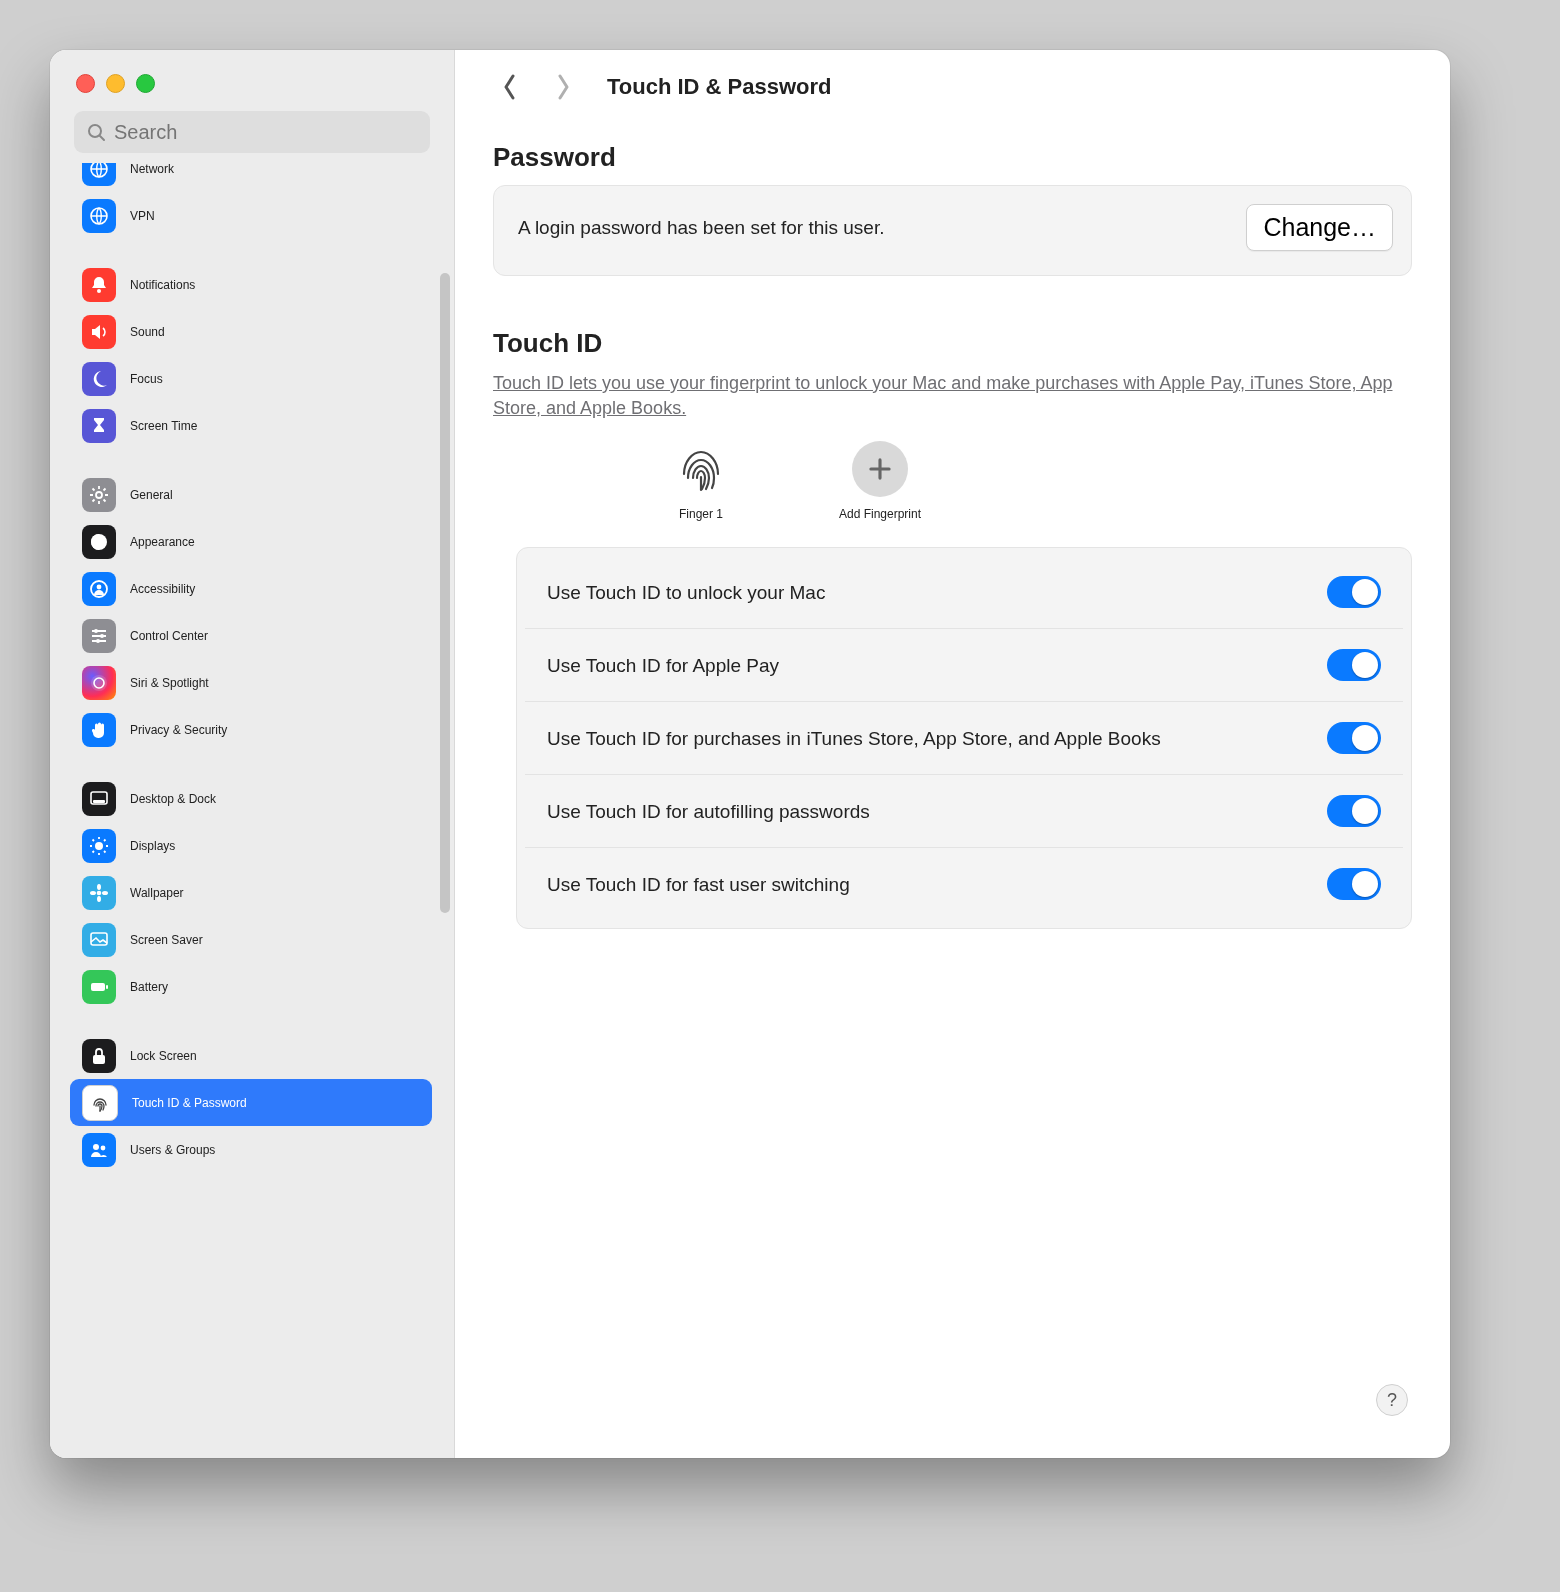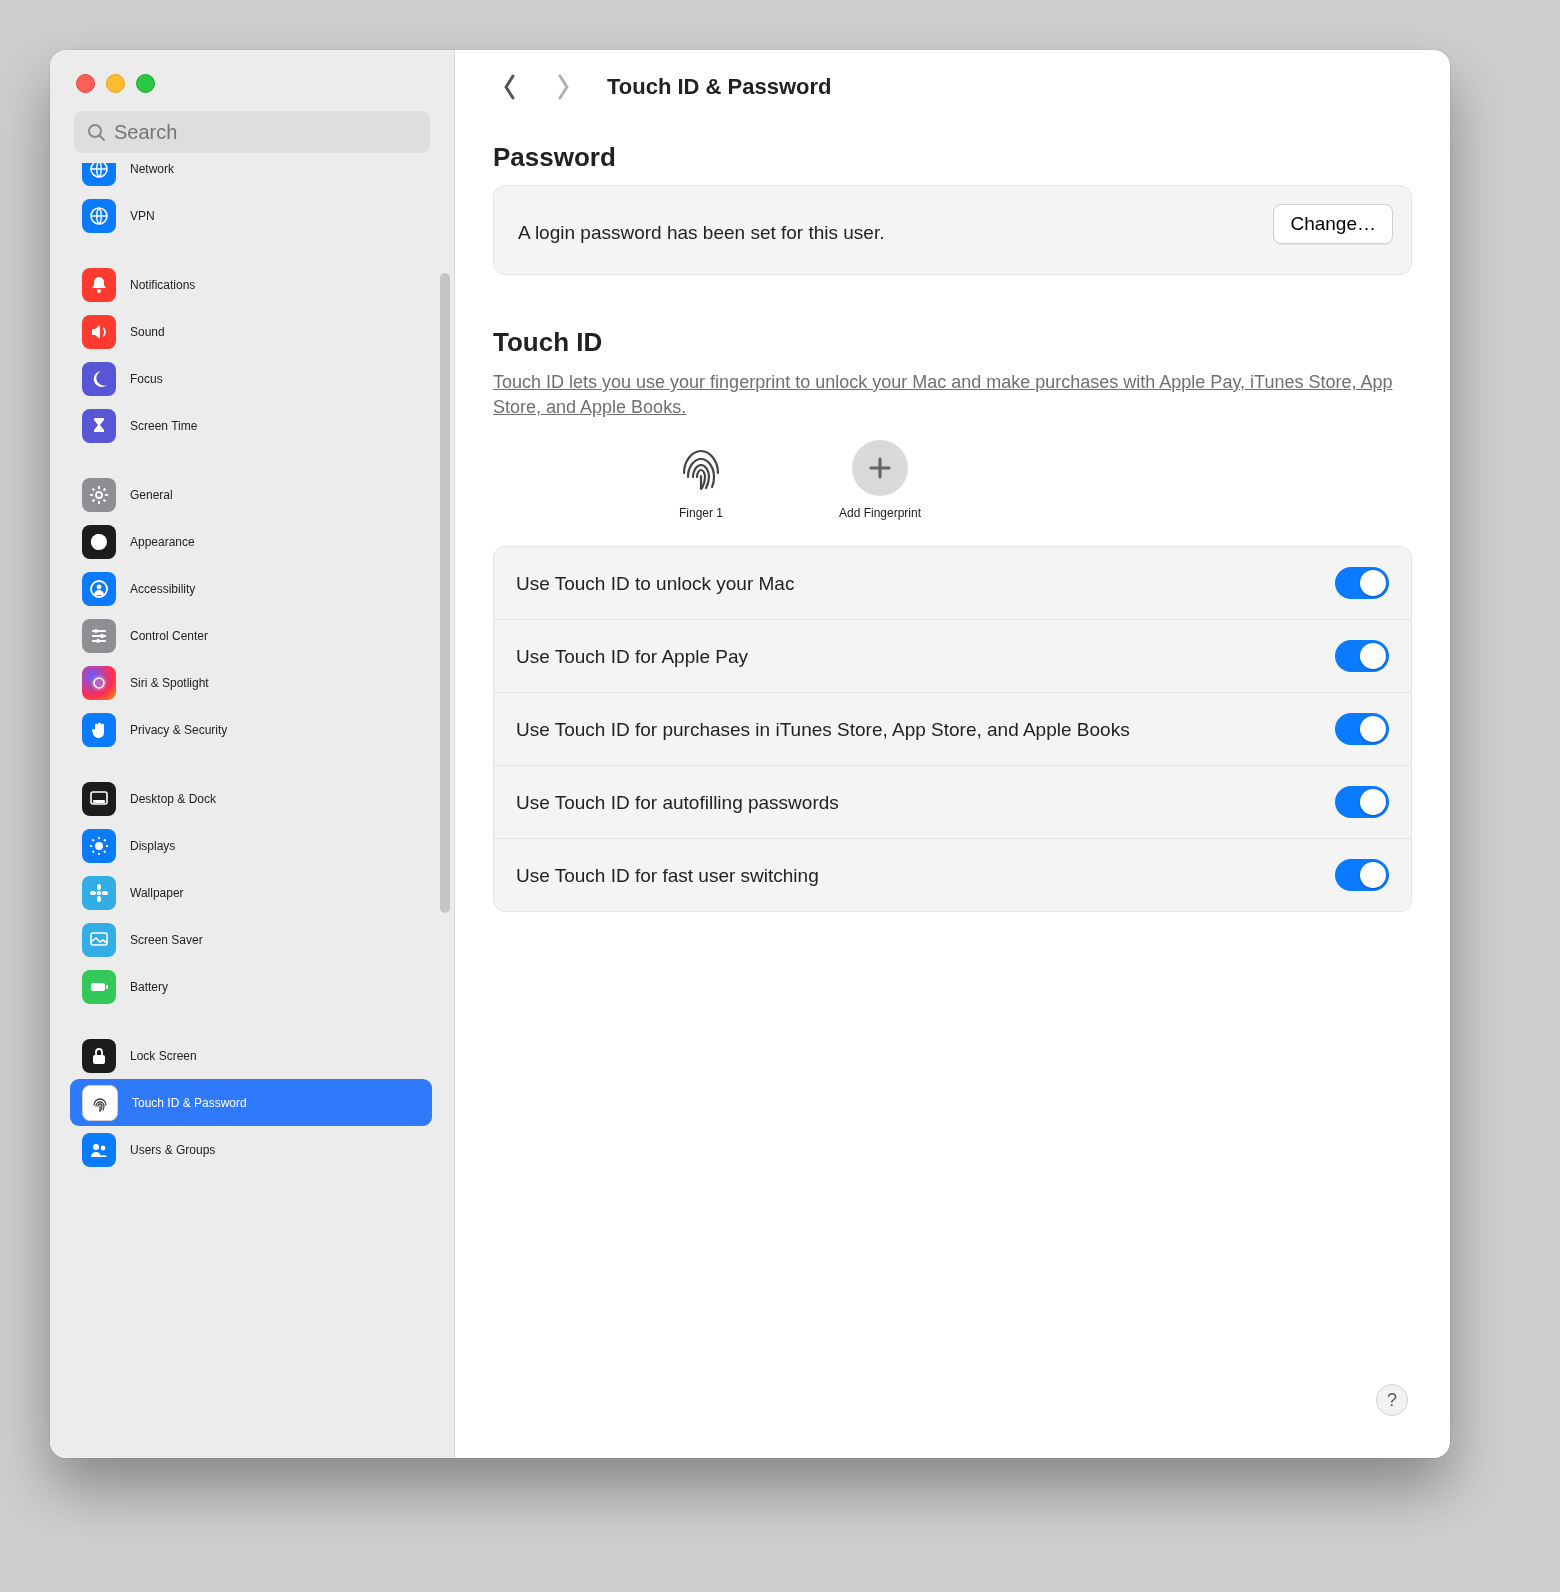--- a/index.html
+++ b/index.html
@@ -74,35 +74,35 @@
   .topbar{display:flex;align-items:center;gap:22px;height:74px;padding:0 38px;}
   .nav-arrow{width:32px;height:40px;display:flex;align-items:center;justify-content:center;color:#b0b0b0;}
   .nav-arrow.back{color:#555;}
   .nav-arrow svg{width:15px;height:26px;}
   .page-title{font-size:22px;font-weight:700;margin-left:6px;}
   .body{padding:0 38px 30px;overflow:auto;flex:1;}
   .section-h{font-size:26px;font-weight:700;margin:18px 0 12px;}
   .card{
     background:var(--card-bg);border:1px solid #e4e4e4;border-radius:12px;
   }
-  .pw-card{display:flex;align-items:flex-end;justify-content:space-between;padding:18px 18px 30px 24px;}
+  .pw-card{display:flex;align-items:center;justify-content:space-between;padding:18px 18px 24px 24px;}
   .pw-card .msg{font-size:19px;}
   .btn{
     background:#fff;border:1px solid #cfcfcf;border-radius:8px;
-    padding:8px 16px;font-size:19px;box-shadow:0 1px 1px rgba(0,0,0,.05);
+    padding:8px 16px;font-size:25px;box-shadow:0 1px 1px rgba(0,0,0,.05);
     cursor:default;
   }
   .touch-desc{color:var(--muted);font-size:18px;line-height:1.4;margin:8px 0 20px;text-decoration:underline;}
   .fingers{display:flex;gap:110px;justify-content:flex-start;margin:6px 0 26px;padding-left:180px;}
   .finger{display:flex;flex-direction:column;align-items:center;gap:10px;font-size:12px;}
   .finger .fp-icon{width:56px;height:56px;border-radius:50%;display:flex;align-items:center;justify-content:center;}
   .finger.add .fp-icon{background:#d9d9d9;color:#666;}
   .finger.add .fp-icon svg{width:26px;height:26px;}
   .finger.existing .fp-icon svg{width:50px;height:50px;color:#444;}
-  .toggle-list.card{padding:0;}
+  .toggle-list.card{padding:8px;margin-left:23px;}
   .toggle-row{
     display:flex;align-items:center;justify-content:space-between;
     padding:20px 22px;border-top:1px solid #e3e3e3;
     gap:24px;
   }
   .toggle-row:first-child{border-top:0;}
   .toggle-row .lbl{font-size:19px;max-width:720px;line-height:1.35;}
   .switch{width:54px;height:32px;border-radius:16px;background:var(--toggle-on);position:relative;flex:0 0 54px;}
   .switch::after{content:"";position:absolute;right:3px;top:3px;width:26px;height:26px;border-radius:50%;background:#fff;box-shadow:0 1px 2px rgba(0,0,0,.3);}
   .help{

